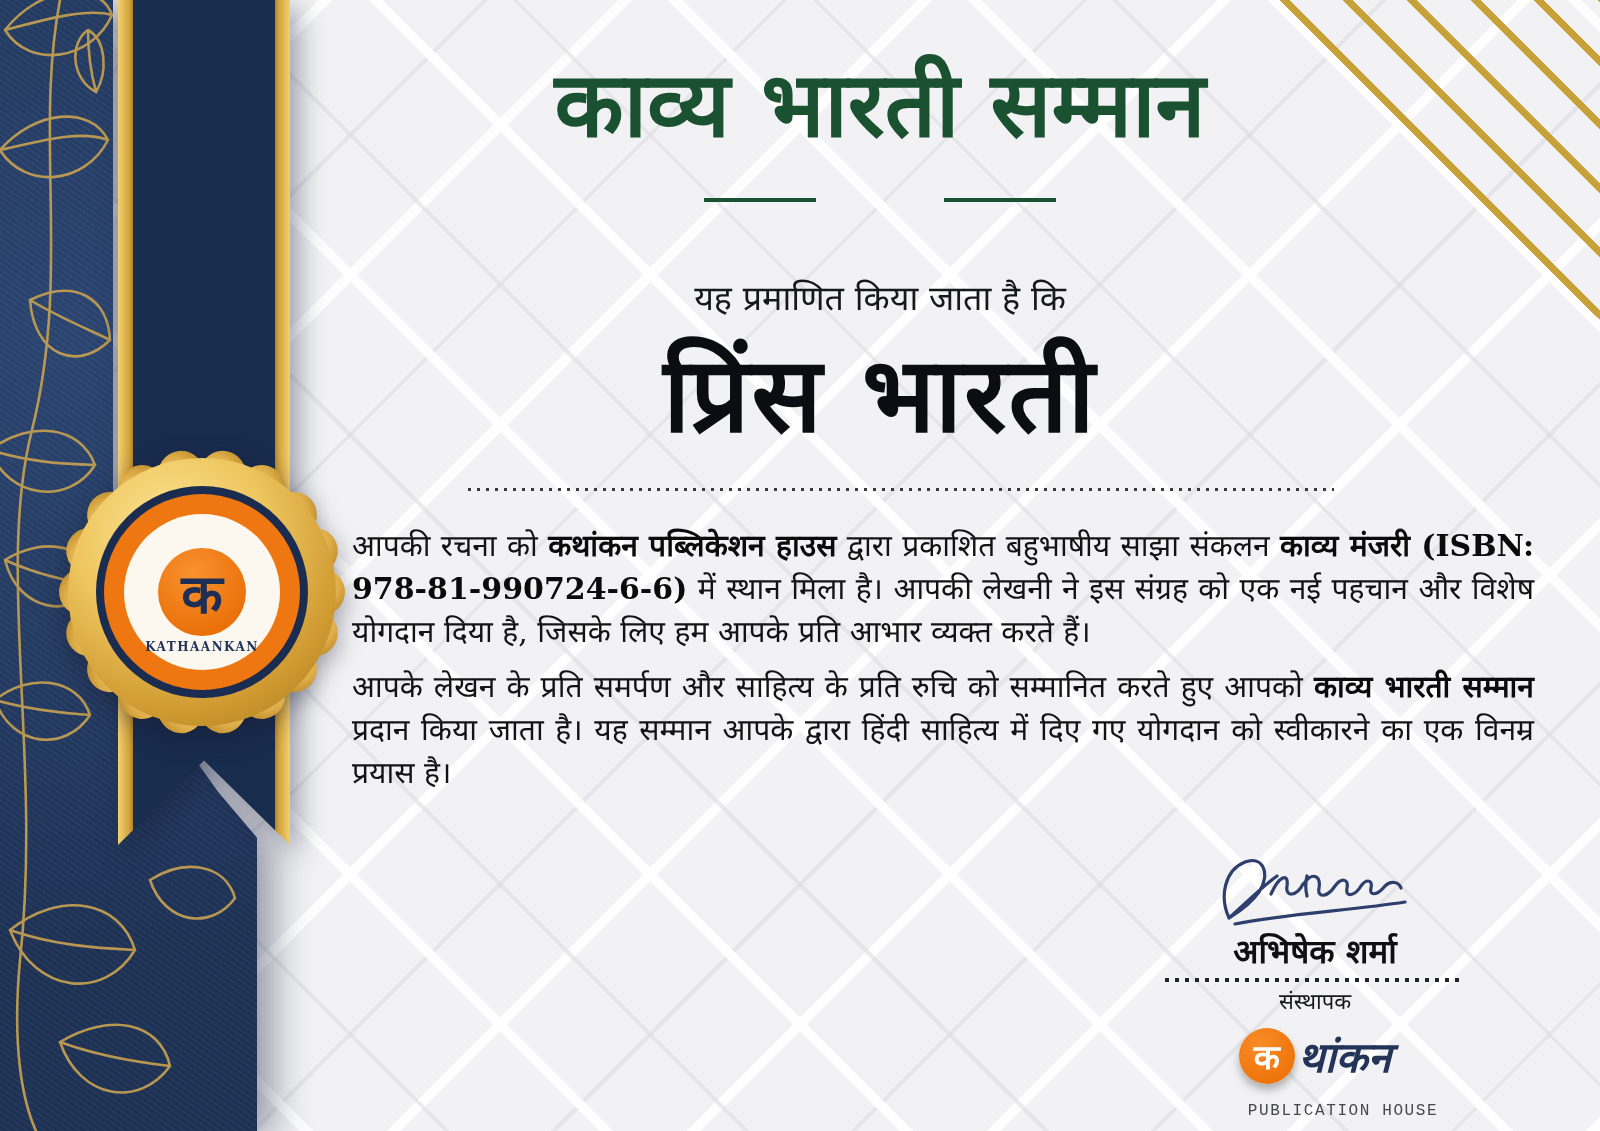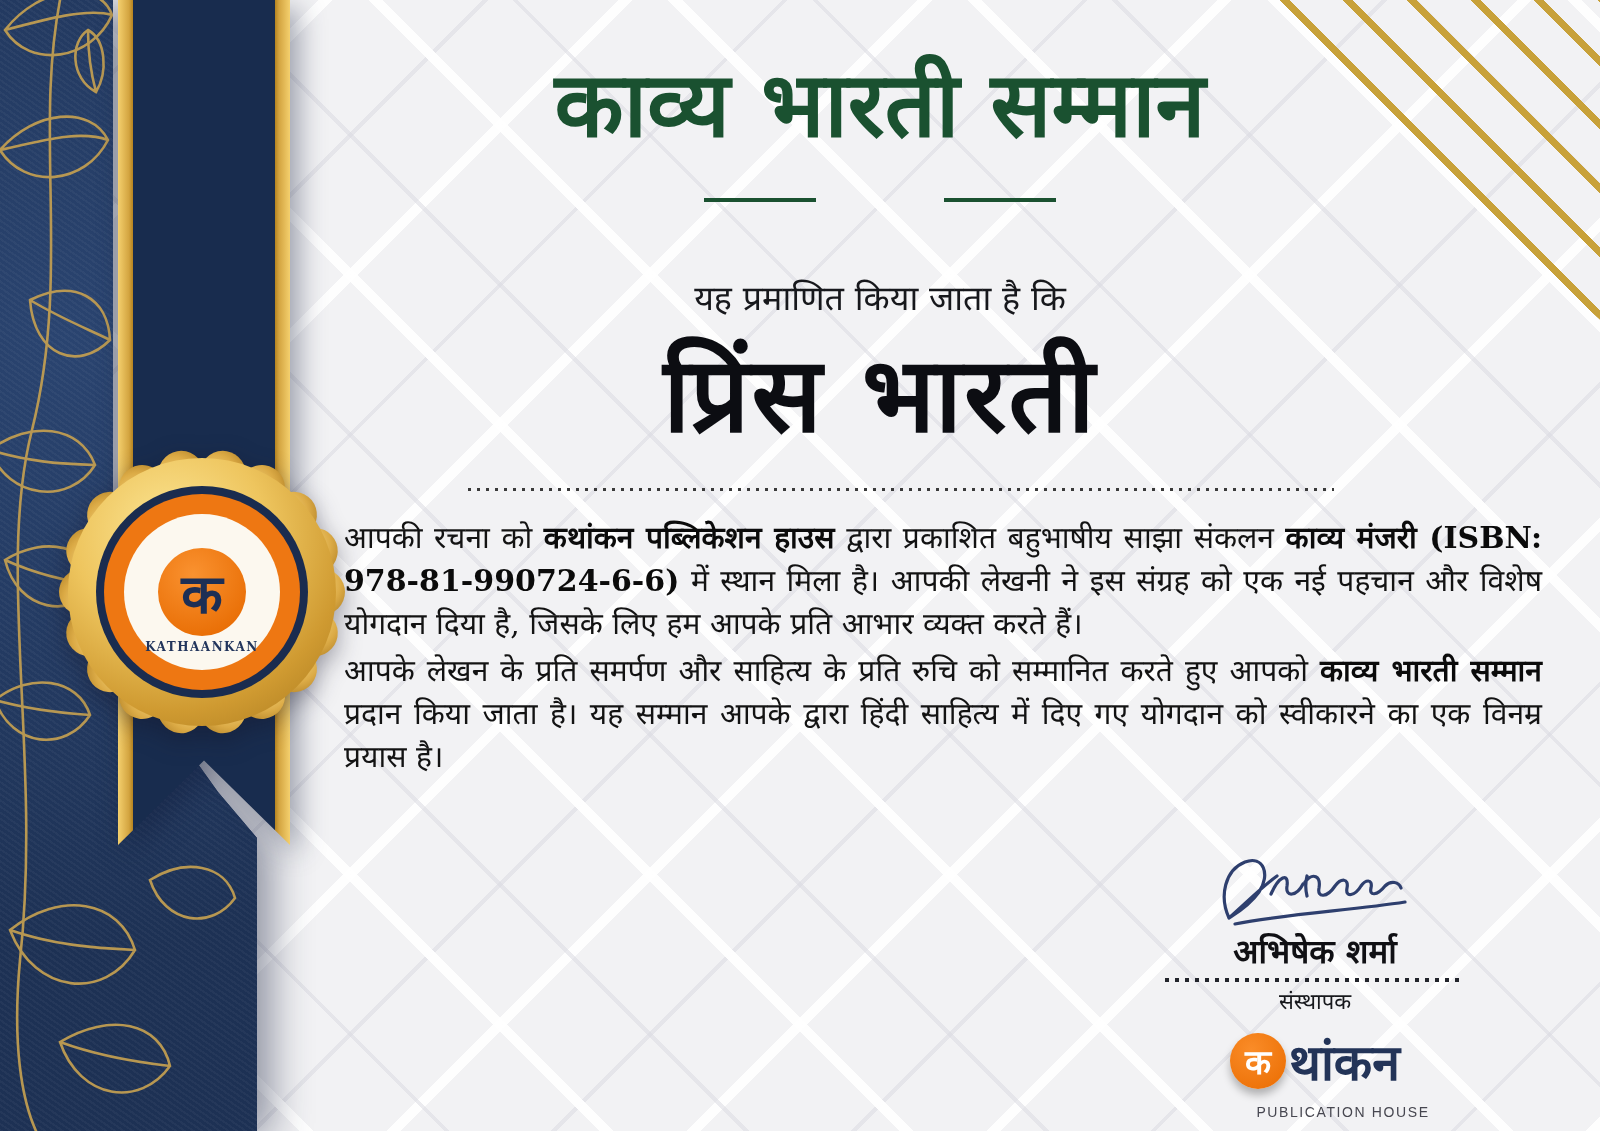--- a/index.html
+++ b/index.html
@@ -66,40 +66,40 @@
   .dash{width:112px;height:4px;background:#1a5130;}
   .certify{position:absolute;left:240px;width:1280px;top:274px;z-index:5;text-align:center;
     font-size:34px;color:#17181c;}
   .name{position:absolute;left:240px;width:1280px;top:320px;z-index:5;text-align:center;
     font-size:104px;font-weight:600;color:#0c0d12;letter-spacing:2px;}
   .dotline{background:repeating-linear-gradient(90deg,#3a3a3a 0 3px,transparent 3px 9px);}
   .main-dotline{position:absolute;left:468px;top:488px;width:866px;height:3px;z-index:5;}
   
   .body-text{position:absolute;left:340px;top:512px;width:1206px;z-index:5;
     font-size:30px;line-height:43px;text-align:justify;color:#131313;}
-  .body-text p{margin:4px;}
+  .body-text p{margin:12px;}
   .body-text b{font-weight:700;color:#0b0b0b;}
   
   .wishes{position:absolute;left:322px;top:848px;width:400px;z-index:5;text-align:center;
     font-size:37px;line-height:58px;font-weight:700;color:#101012;}
   
   .sign-block{position:absolute;left:1130px;top:836px;width:370px;z-index:5;text-align:center;}
   .sig-svg{display:block;margin:0 auto -8px;}
   .signer-name{font-size:33px;font-weight:700;color:#101014;}
   .sign-dotline{width:300px;height:4px;margin:5px auto 3px;
     background:repeating-linear-gradient(90deg,#23252c 0 4px,transparent 4px 10px);}
   .signer-role{font-size:22px;color:#17181c;}
   .logo-row{margin-top:12px;display:flex;align-items:center;justify-content:center;gap:3px;}
   .logo-circle{width:56px;height:56px;border-radius:50%;flex:0 0 auto;
     background:radial-gradient(circle at 38% 30%,#fa8c28,#ed7208 80%);
     color:#fff;font-size:34px;font-weight:700;display:flex;align-items:center;justify-content:center;
     box-shadow:0 6px 9px rgba(0,0,0,.28);}
-  .logo-text{font-size:50px;font-weight:700;color:#233458;}
-  .logo-tagline{margin-top:9px;font-family:Liberation Sans, sans-serif;
-    font-size:14px;letter-spacing:1.6px;color:#474750;transform:translateX(28px);}
+  .logo-text{font-size:42px;font-weight:700;color:#233458;font-style:italic;}
+  .logo-tagline{margin-top:18px;font-family:Liberation Mono, monospace;
+    font-size:16px;letter-spacing:1.6px;color:#474750;transform:translateX(28px);}
 </style>
 </head>
 <body>
 
 <div class="stage">
 
   <div class="corner-lines"></div>
 
   <div class="panel-wrap">
     <div class="panel">

